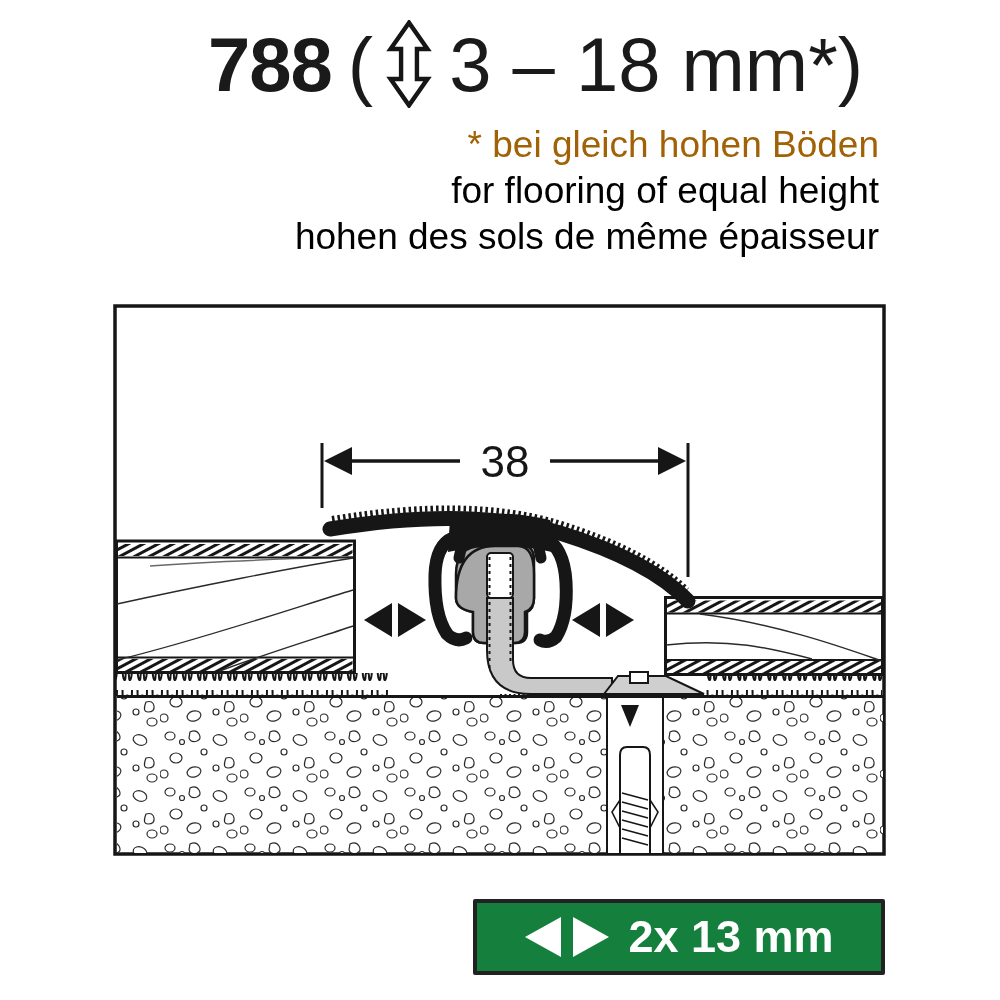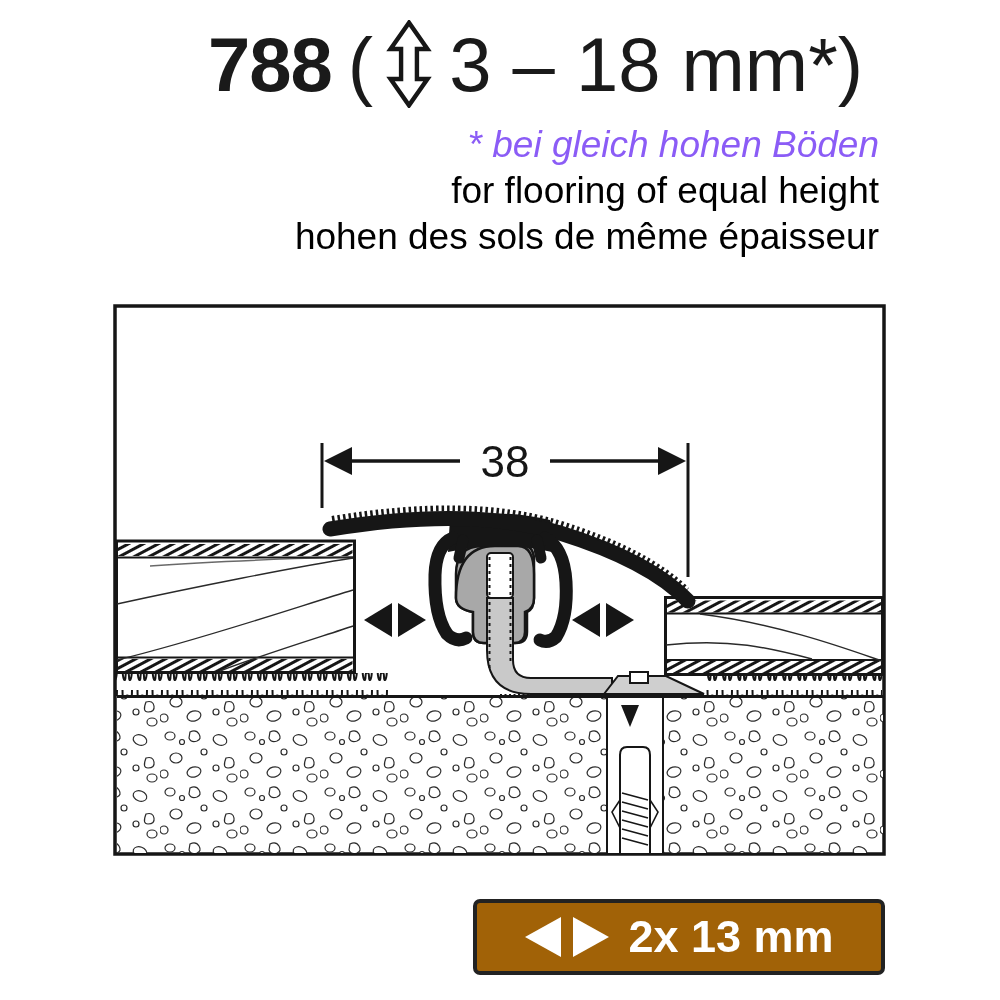--- a/index.html
+++ b/index.html
@@ -14,28 +14,28 @@
   }
   .title-product{font-size:76px;font-weight:bold;letter-spacing:-1px;}
   .title-paren{font-size:76px;font-weight:400;margin-left:16px;}
   .title-range{font-size:76px;font-weight:400;margin-left:10px;}
   .height-icon{width:52px;height:88px;margin:0 4px 0 10px;flex:0 0 auto;}
   
   .notes{
     position:absolute;top:122px;right:121px;text-align:right;
     font-size:37px;line-height:46px;
   }
-  .note-de{color:#8b5cf6;font-style:italic;}
+  .note-de{color:#a16207;}
   .note-en,.note-fr{color:#000000;}
   
   .diagram-svg{position:absolute;left:0;top:0;width:1000px;height:1000px;}
   
   .badge{
     position:absolute;left:473px;top:899px;width:404px;height:68px;
-    background:#a16207;border:4px solid #222;border-radius:7px;
+    background:#15803d;border:4px solid #222;border-radius:2px;
     display:flex;align-items:center;justify-content:center;gap:18px;
   }
   .badge-icon{width:86px;height:42px;flex:0 0 auto;}
   .badge-label{color:#fff;font-size:45px;font-weight:bold;letter-spacing:0px;}
 </style>
 </head>
 <body>
 
 <div class="page">
 

